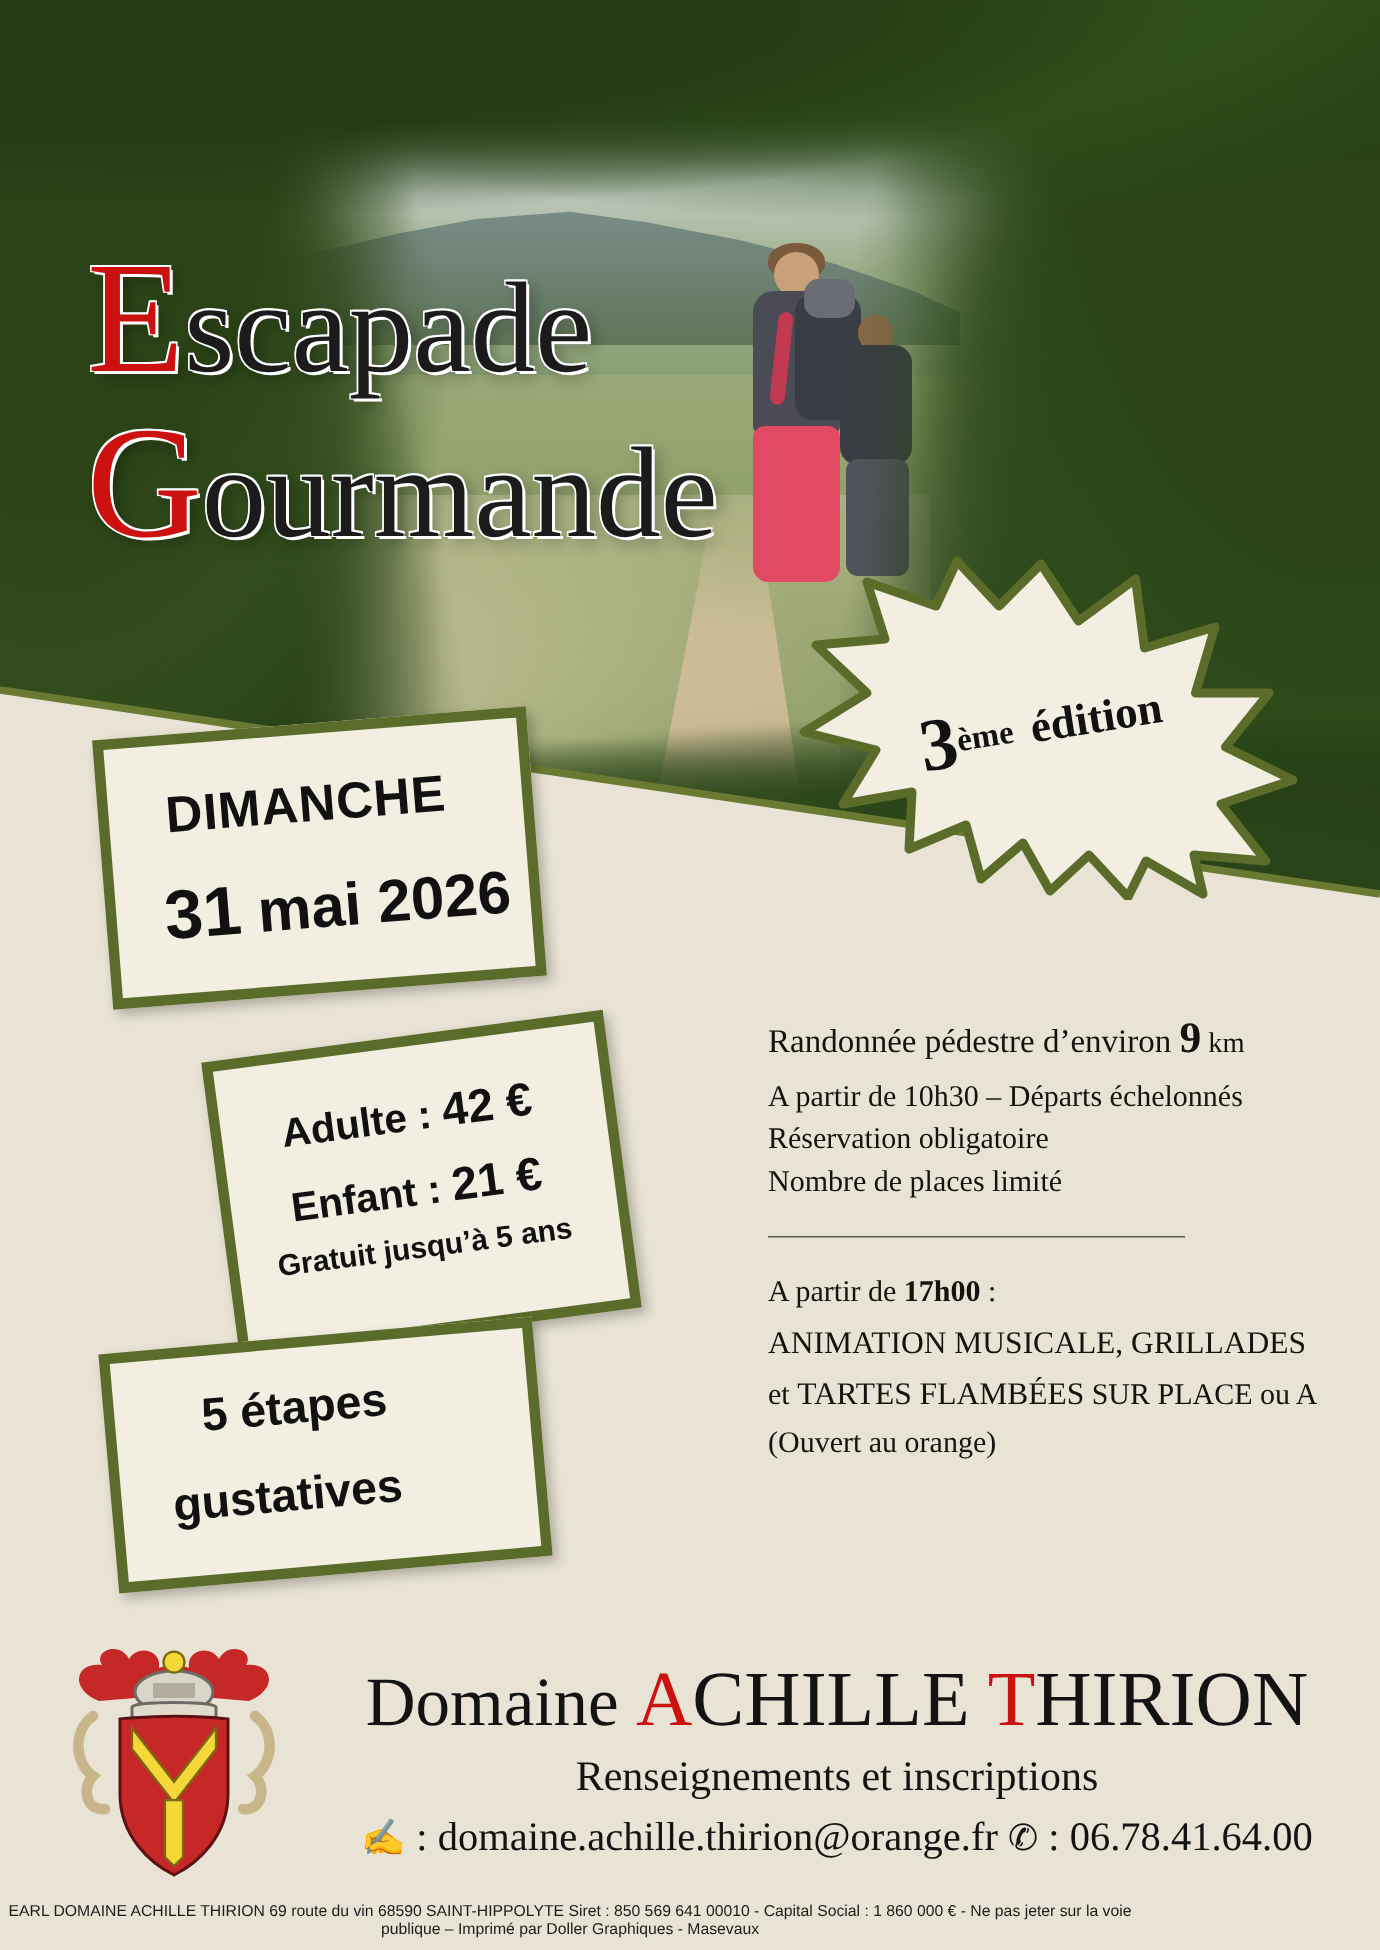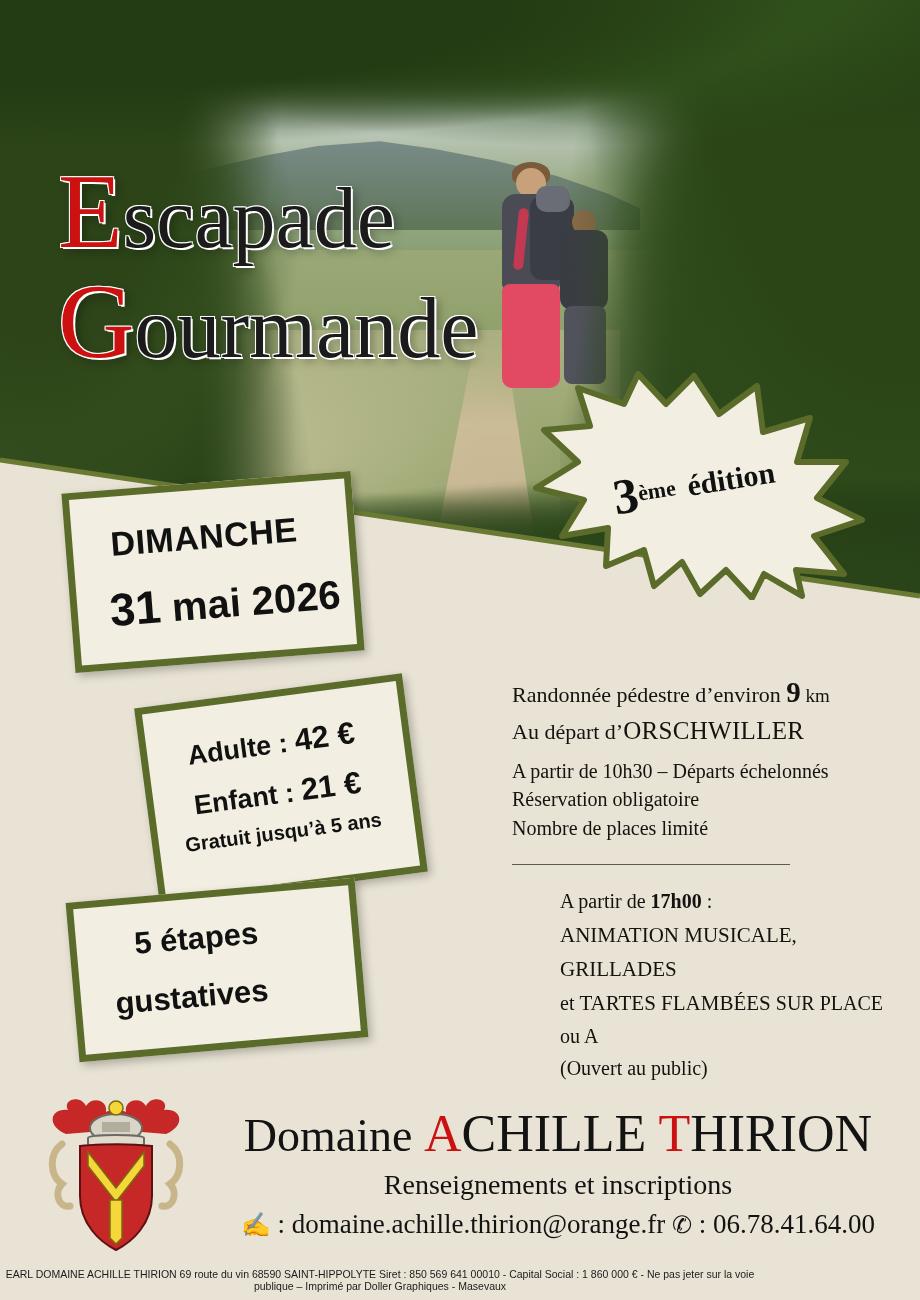--- a/index.html
+++ b/index.html
@@ -210,21 +210,21 @@
   }
   .info .l-big { font-size: 22px; margin-bottom: 8px; }
   .info .l-big .bignum { font-size: 29px; font-weight: 700; }
   .info .l-big .sm { font-size: 19px; }
   .info .l-dep { font-size: 22px; margin-bottom: 12px; }
   .info .l-dep .caps { font-size: 25px; letter-spacing: .3px; }
   .info .l { font-size: 20px; line-height: 1.42; }
   .rule {
     width: 278px; height: 1px; background: #5d5a52; margin: 22px 0 20px 0;
   }
-  .info2 { font-size: 20px; line-height: 1.62; margin-left: 48px; }
+  .info2 { font-size: 20px; line-height: 1.62; }
   .info2 .b { font-weight: 700; }
   .info2 .caps { font-size: 20px; }
   .info2 .bigcaps { font-size: 21px; }
 
   
   .crest {
     position:absolute; left: 36px; top: 1092px; width: 160px; height: 170px; z-index: 9;
   }
   .brand {
     position: absolute; left: 218px; top: 1104px; width: 680px; z-index: 9;
@@ -311,32 +311,31 @@
     <div class="p3">Gratuit jusqu’à 5 ans</div>
   </div>
 
   <div class="card card-steps">
     <div class="s1">5 étapes</div>
     <div class="s2">gustatives</div>
   </div>
 
   <div class="info">
     <div class="l-big"><span>Randonnée pédestre d’environ </span><span class="bignum">9</span><span class="sm"> km</span></div>
-    <div class="l-dep"><span>Au départ d’</span><span class="caps">ORSCHWILLER</span></div>
     <div class="l">A partir de 10h30 – Départs échelonnés</div>
     <div class="l">Réservation obligatoire</div>
     <div class="l">Nombre de places limité</div>
 
     <div class="rule"></div>
 
     <div class="info2">
       <div><span>A partir de </span><span class="b">17h00</span><span> :</span></div>
       <div class="bigcaps">ANIMATION MUSICALE, GRILLADES</div>
       <div><span>et </span><span class="bigcaps">TARTES FLAMBÉES</span><span class="caps"> SUR PLACE ou A</span></div>
-      <div>(Ouvert au public)</div>
+      <div>(Ouvert au orange)</div>
     </div>
   </div>
 
   <div class="crest">
     <svg width="160" height="170" viewBox="0 0 160 170">
       <g>
         <path d="M30 42 C10 34, 14 16, 32 18 C26 8, 44 2, 50 14 C56 4, 72 8, 70 20 C84 14, 92 28, 78 38 Z" fill="#c62828"></path>
         <path d="M130 42 C150 34, 146 16, 128 18 C134 8, 116 2, 110 14 C104 4, 88 8, 90 20 C76 14, 68 28, 82 38 Z" fill="#c62828"></path>
         <ellipse cx="80" cy="36" rx="26" ry="14" fill="#d9d5c8" stroke="#6b6a63" stroke-width="2"></ellipse>
         <rect x="66" y="30" width="28" height="10" fill="#b3ad9d"></rect>

